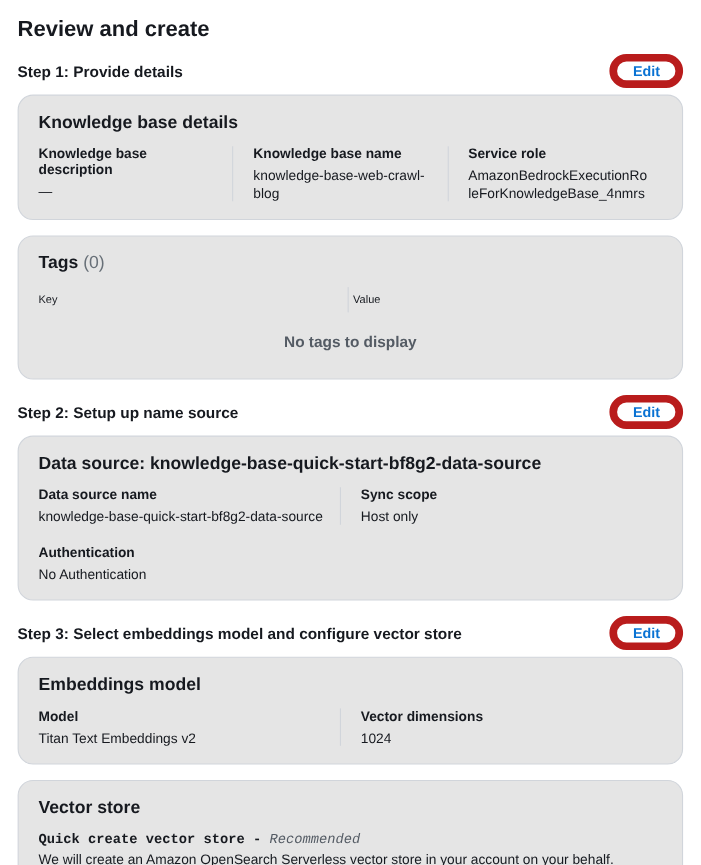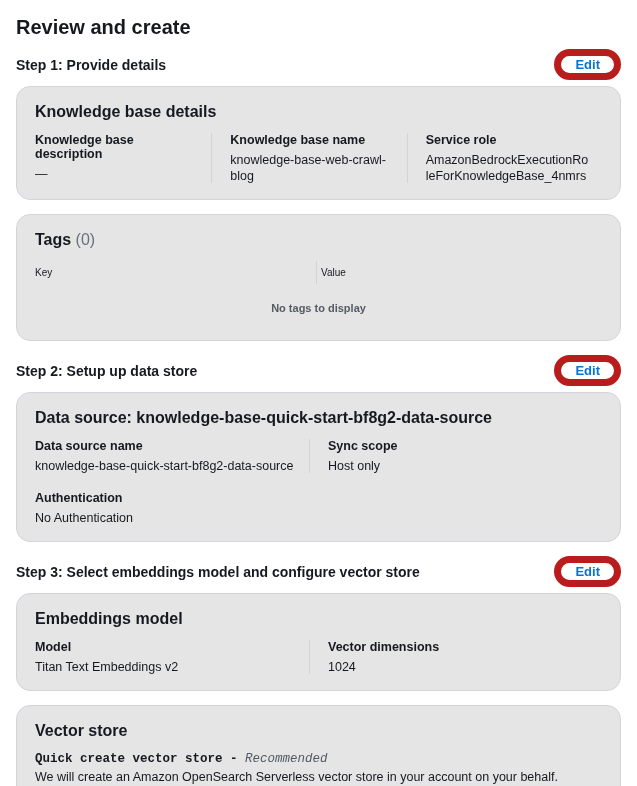--- a/index.html
+++ b/index.html
@@ -86,21 +86,21 @@
     flex: 1;
     font-size: 10px;
     padding: 6px 0;
   }
   .tags-header .th + .th {
     border-left: 1px solid #d1d5db;
     padding-left: 4px;
   }
   .tags-empty {
     text-align: center;
-    font-size: 11px;
+    font-size: 14px;
     font-weight: 700;
     color: #545b64;
     padding: 18px 0 10px;
   }
   .vs-subtitle {
     font-size: 12.5px;
     font-family: Liberation Mono, monospace;
   }
   .vs-subtitle .bold { font-weight: 700; }
   .vs-subtitle .rec { font-style: italic; color: #545b64; }
@@ -143,21 +143,21 @@
     <span class="muted-count">(0)</span>
   </div>
   <div class="tags-header">
     <div class="th">Key</div>
     <div class="th">Value</div>
   </div>
   <div class="tags-empty">No tags to display</div>
 </div>
 
 <div class="step-header">
-  <div class="step-title">Step 2: Setup up data store</div>
+  <div class="step-title">Step 2: Setup up name source</div>
   <button class="edit-button">Edit</button>
 </div>
 
 <div class="panel">
   <div class="panel-title">Data source: knowledge-base-quick-start-bf8g2-data-source</div>
   <div class="subsection">
     <div class="kv-row">
       <div class="kv-col">
         <span class="kv-label">Data source name</span>
         <span class="kv-value">knowledge-base-quick-start-bf8g2-data-source</span>

